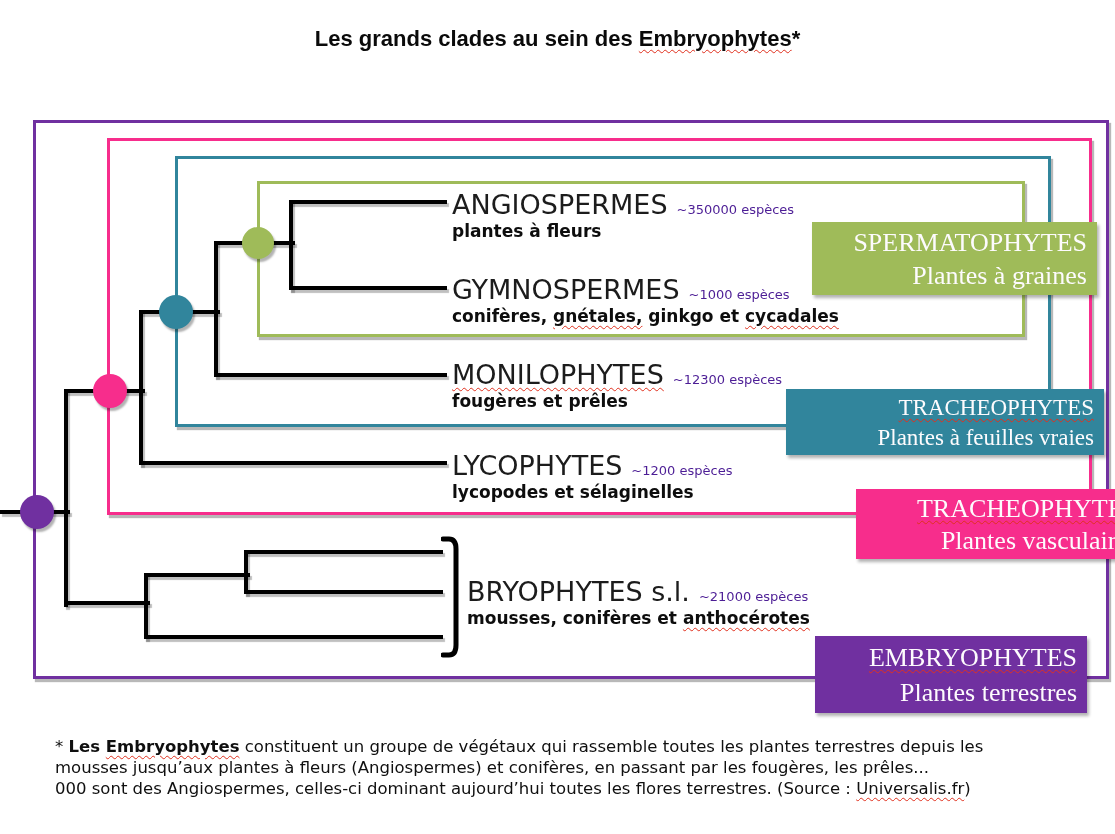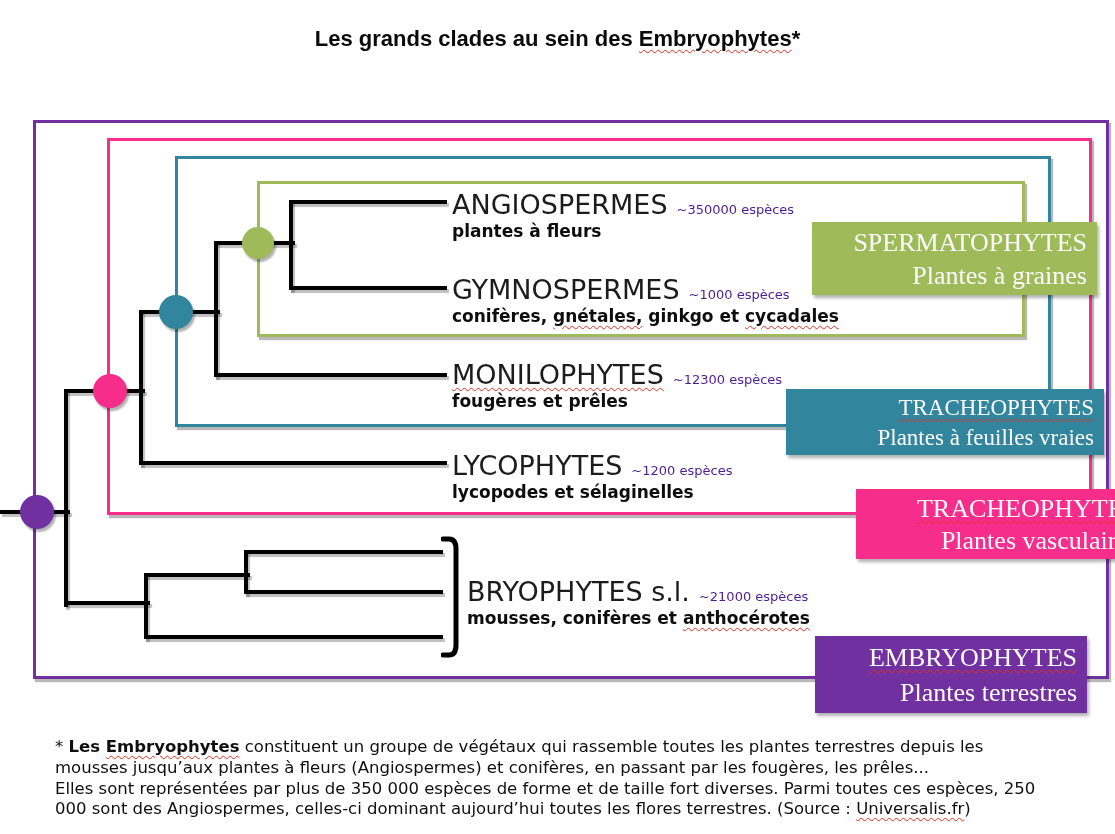--- a/index.html
+++ b/index.html
@@ -129,17 +129,16 @@
     <span class="bs">Plantes vasculaires</span>
   </div>
   <div class="clade-box box-embryo">
     <span class="bt sq">EMBRYOPHYTES</span>
     <span class="bs">Plantes terrestres</span>
   </div>
 
   <div class="footnote">
     <div><span>* </span><span class="b">Les </span><span class="b sq">Embryophytes</span><span> constituent un groupe de végétaux qui rassemble toutes les plantes terrestres depuis les</span></div>
     <div>mousses jusqu’aux plantes à fleurs (Angiospermes) et conifères, en passant par les fougères, les prêles...</div>
-    <div>Elles sont représentées par plus de 350 000 espèces de forme et de taille fort diverses. Parmi toutes ces espèces, 250</div>
     <div><span>000 sont des Angiospermes, celles-ci dominant aujourd’hui toutes les flores terrestres. (Source : </span><span class="sq">Universalis.fr</span><span>)</span></div>
   </div>
 
 </div>
 
 </body></html>

